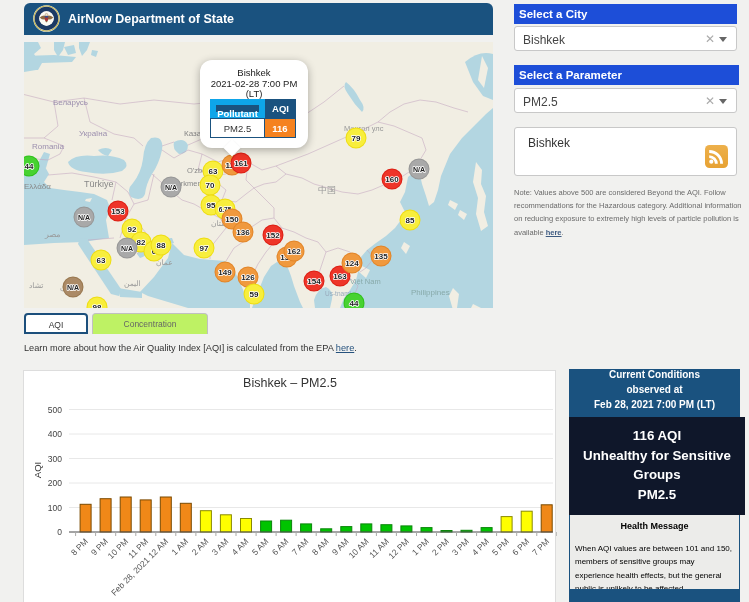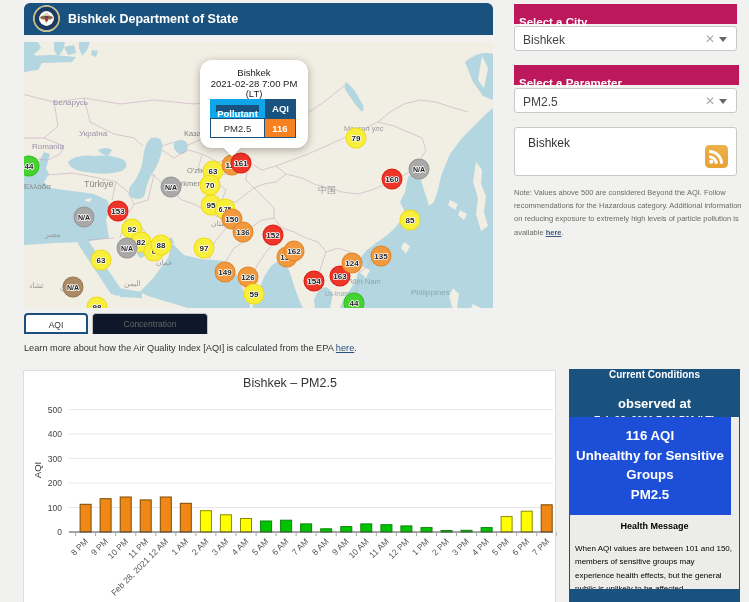--- a/index.html
+++ b/index.html
@@ -1,45 +1,45 @@
 <!DOCTYPE html>
 <html><head><meta charset="utf-8"><title>AirNow Department of State</title>
 <style>
 *{margin:0;padding:0;box-sizing:border-box}
 html,body{background:#f1f1ef}
 body{font-family:"Liberation Sans",sans-serif}
 .page{position:relative;width:749px;height:602px;background:#f1f1ef;overflow:hidden}
 .hdr{position:absolute;left:24px;top:3px;width:469px;height:32px;background:#1a527f;border-radius:6px 6px 0 0}
 .hdr .t{position:absolute;left:44px;top:9px;color:#fff;font-size:12.5px;font-weight:bold}
-.bluebar{position:absolute;background:#be185d;color:#fff;font-size:11.5px;font-weight:bold;padding:12px 0 0 5px}
+.bluebar{position:absolute;background:#1d4ed8;color:#fff;font-size:11.5px;font-weight:bold;padding:4px 0 0 5px}
 .selbox{position:absolute;background:#fff;border:1px solid #c8c8c8;border-radius:3px;font-size:12px;color:#444}
 .selbox .v{position:absolute;left:8px;top:6px}
 .selbox .x{position:absolute;right:21px;top:5px;color:#aaa;font-size:12px}
 .selbox .a{position:absolute;right:9px;top:10px;width:0;height:0;border-left:4.5px solid transparent;border-right:4.5px solid transparent;border-top:5px solid #666}
-.tab{position:absolute;top:313px;height:21px;border-radius:4px 4px 0 0;font-size:8.5px;color:#666;text-align:center;line-height:20px;background:#0f172a;border:1px solid #c0c0c0;border-bottom:none}
+.tab{position:absolute;top:313px;height:21px;border-radius:4px 4px 0 0;font-size:8.5px;color:#666;text-align:center;line-height:20px;background:#bef264;border:1px solid #c0c0c0;border-bottom:none}
 .note{position:absolute;left:514px;top:186px;width:236px;font-size:7.5px;color:#6b6b6b;line-height:13.2px}
 .mt{font-family:"Liberation Sans",sans-serif}
 </style></head>
 <body>
 <div class="page">
 
 <div class="hdr">
       <svg width="27" height="27" viewBox="0 0 27 27" style="position:absolute;left:9px;top:2px">
 <circle cx="13.5" cy="13.5" r="13.3" fill="#fdfdf8"></circle>
 <circle cx="13.5" cy="13.5" r="12.5" fill="none" stroke="#c2b14b" stroke-width="1.1"></circle>
 <circle cx="13.5" cy="13.5" r="9.5" fill="none" stroke="#1b3a64" stroke-width="4.6"></circle>
 <circle cx="13.5" cy="13.5" r="7.2" fill="#fbfaf3"></circle>
 <path d="M6.7,12.4 Q9.5,10.1 12.2,10.7 L12.2,14.5 Q9.2,15.1 6.7,12.4 Z" fill="#8a6b45"></path>
 <path d="M20.3,12.4 Q17.5,10.1 14.8,10.7 L14.8,14.5 Q17.8,15.1 20.3,12.4 Z" fill="#8a6b45"></path>
 <circle cx="13.5" cy="9.7" r="1.3" fill="#eee8d2" stroke="#8a6b45" stroke-width="0.4"></circle>
 <path d="M11.8,11 L15.2,11 L15,15.4 Q13.5,16.8 12,15.4 Z" fill="#a83434"></path>
 <path d="M11.8,11 L15.2,11 L15.1,12.6 L11.9,12.6 Z" fill="#33518e"></path>
 <path d="M12.2,15.9 L14.8,15.9 L13.5,17.5 Z" fill="#8a6b45"></path>
 </svg>
-      <span class="t">Bishkek Department of State</span>
+      <span class="t">AirNow Department of State</span>
     </div>
 
 <svg width="469" height="266" viewBox="0 0 469 266" style="position:absolute;left:24px;top:42px;display:block">
 <rect x="0" y="0" width="469" height="266" fill="#f1eee3"></rect>
 <path d="M0,0 L14,0 L17,6 L10,12 L14,18 L8,24 L12,28 L0,30 Z" fill="#b3d6e1"></path>
 <path d="M30,0 L41,0 L39,8 L34,15 L30,8 Z" fill="#b3d6e1"></path>
 <path d="M0,14 L30,13 L52,15 L48,20 L18,21 L14,28 L0,28 Z" fill="#b3d6e1"></path>
 <path d="M40,5 L50,3 L52,11 L44,13 Z" fill="#b3d6e1"></path>
 <path d="M55,0 L66,0 L63,8 L58,14 L55,6 Z" fill="#b3d6e1"></path>
 <path d="M68,8 L74,9 L72,15 L67,13 Z" fill="#b3d6e1"></path>
@@ -328,24 +328,24 @@
 <circle cx="6.3" cy="16.7" r="2.1" fill="#fff"></circle>
 <path d="M4.2,10.2 A8.6,8.6 0 0 1 12.8,18.8 L9.9,18.8 A5.7,5.7 0 0 0 4.2,13.1 Z" fill="#fff"></path>
 <path d="M4.2,5 A13.8,13.8 0 0 1 18,18.8 L15.1,18.8 A10.9,10.9 0 0 0 4.2,7.9 Z" fill="#fff"></path>
 </svg>
 </div>
 <div class="note">Note: Values above 500 are considered Beyond the AQI. Follow<br>recommendations for the Hazardous category. Additional information<br>on reducing exposure to extremely high levels of particle pollution is<br>available <a style="color:#3d5a80;font-weight:bold;text-decoration:underline">here</a>.</div>
 
 <div style="position:absolute;left:569px;top:369px;width:171px;height:231px;border:1px solid #1a527f;background:#ececea">
  <div style="position:absolute;left:-1px;top:-1px;width:171px;height:48px;background:#1a527f;color:#fff;text-align:center;font-weight:bold">
   <div style="font-size:10px;">Current Conditions</div>
-  <div style="font-size:13px;margin-top:16px">observed at</div>
+  <div style="font-size:10px;margin-top:4px">observed at</div>
   <div style="font-size:10px;margin-top:4px">Feb 28, 2021 7:00 PM (LT)</div>
  </div>
- <div style="position:absolute;left:-1px;top:47px;width:162px;height:98px;background:#1d4ed8;color:#fff;text-align:center;font-weight:bold;font-size:13.3px;line-height:19.5px">
+ <div style="position:absolute;left:-1px;top:47px;width:176px;height:98px;background:#0f172a;color:#fff;text-align:center;font-weight:bold;font-size:13.3px;line-height:19.5px">
   <div style="margin-top:9px">116 AQI<br>Unhealthy for Sensitive<br>Groups<br>PM2.5</div>
  </div>
  <div style="position:absolute;left:0;top:145px;width:169px;height:74px;color:#000000">
   <div style="text-align:center;font-weight:bold;font-size:9px;margin-top:6px">Health Message</div>
   <div style="font-size:8px;line-height:13.4px;margin:11px 0 0 5px">When AQI values are between 101 and 150,<br>members of sensitive groups may<br>experience health effects, but the general<br>public is unlikely to be affected.</div>
  </div>
  <div style="position:absolute;left:-1px;top:219px;width:171px;height:13px;background:#1a527f"></div>
 </div>
 
 </div>

